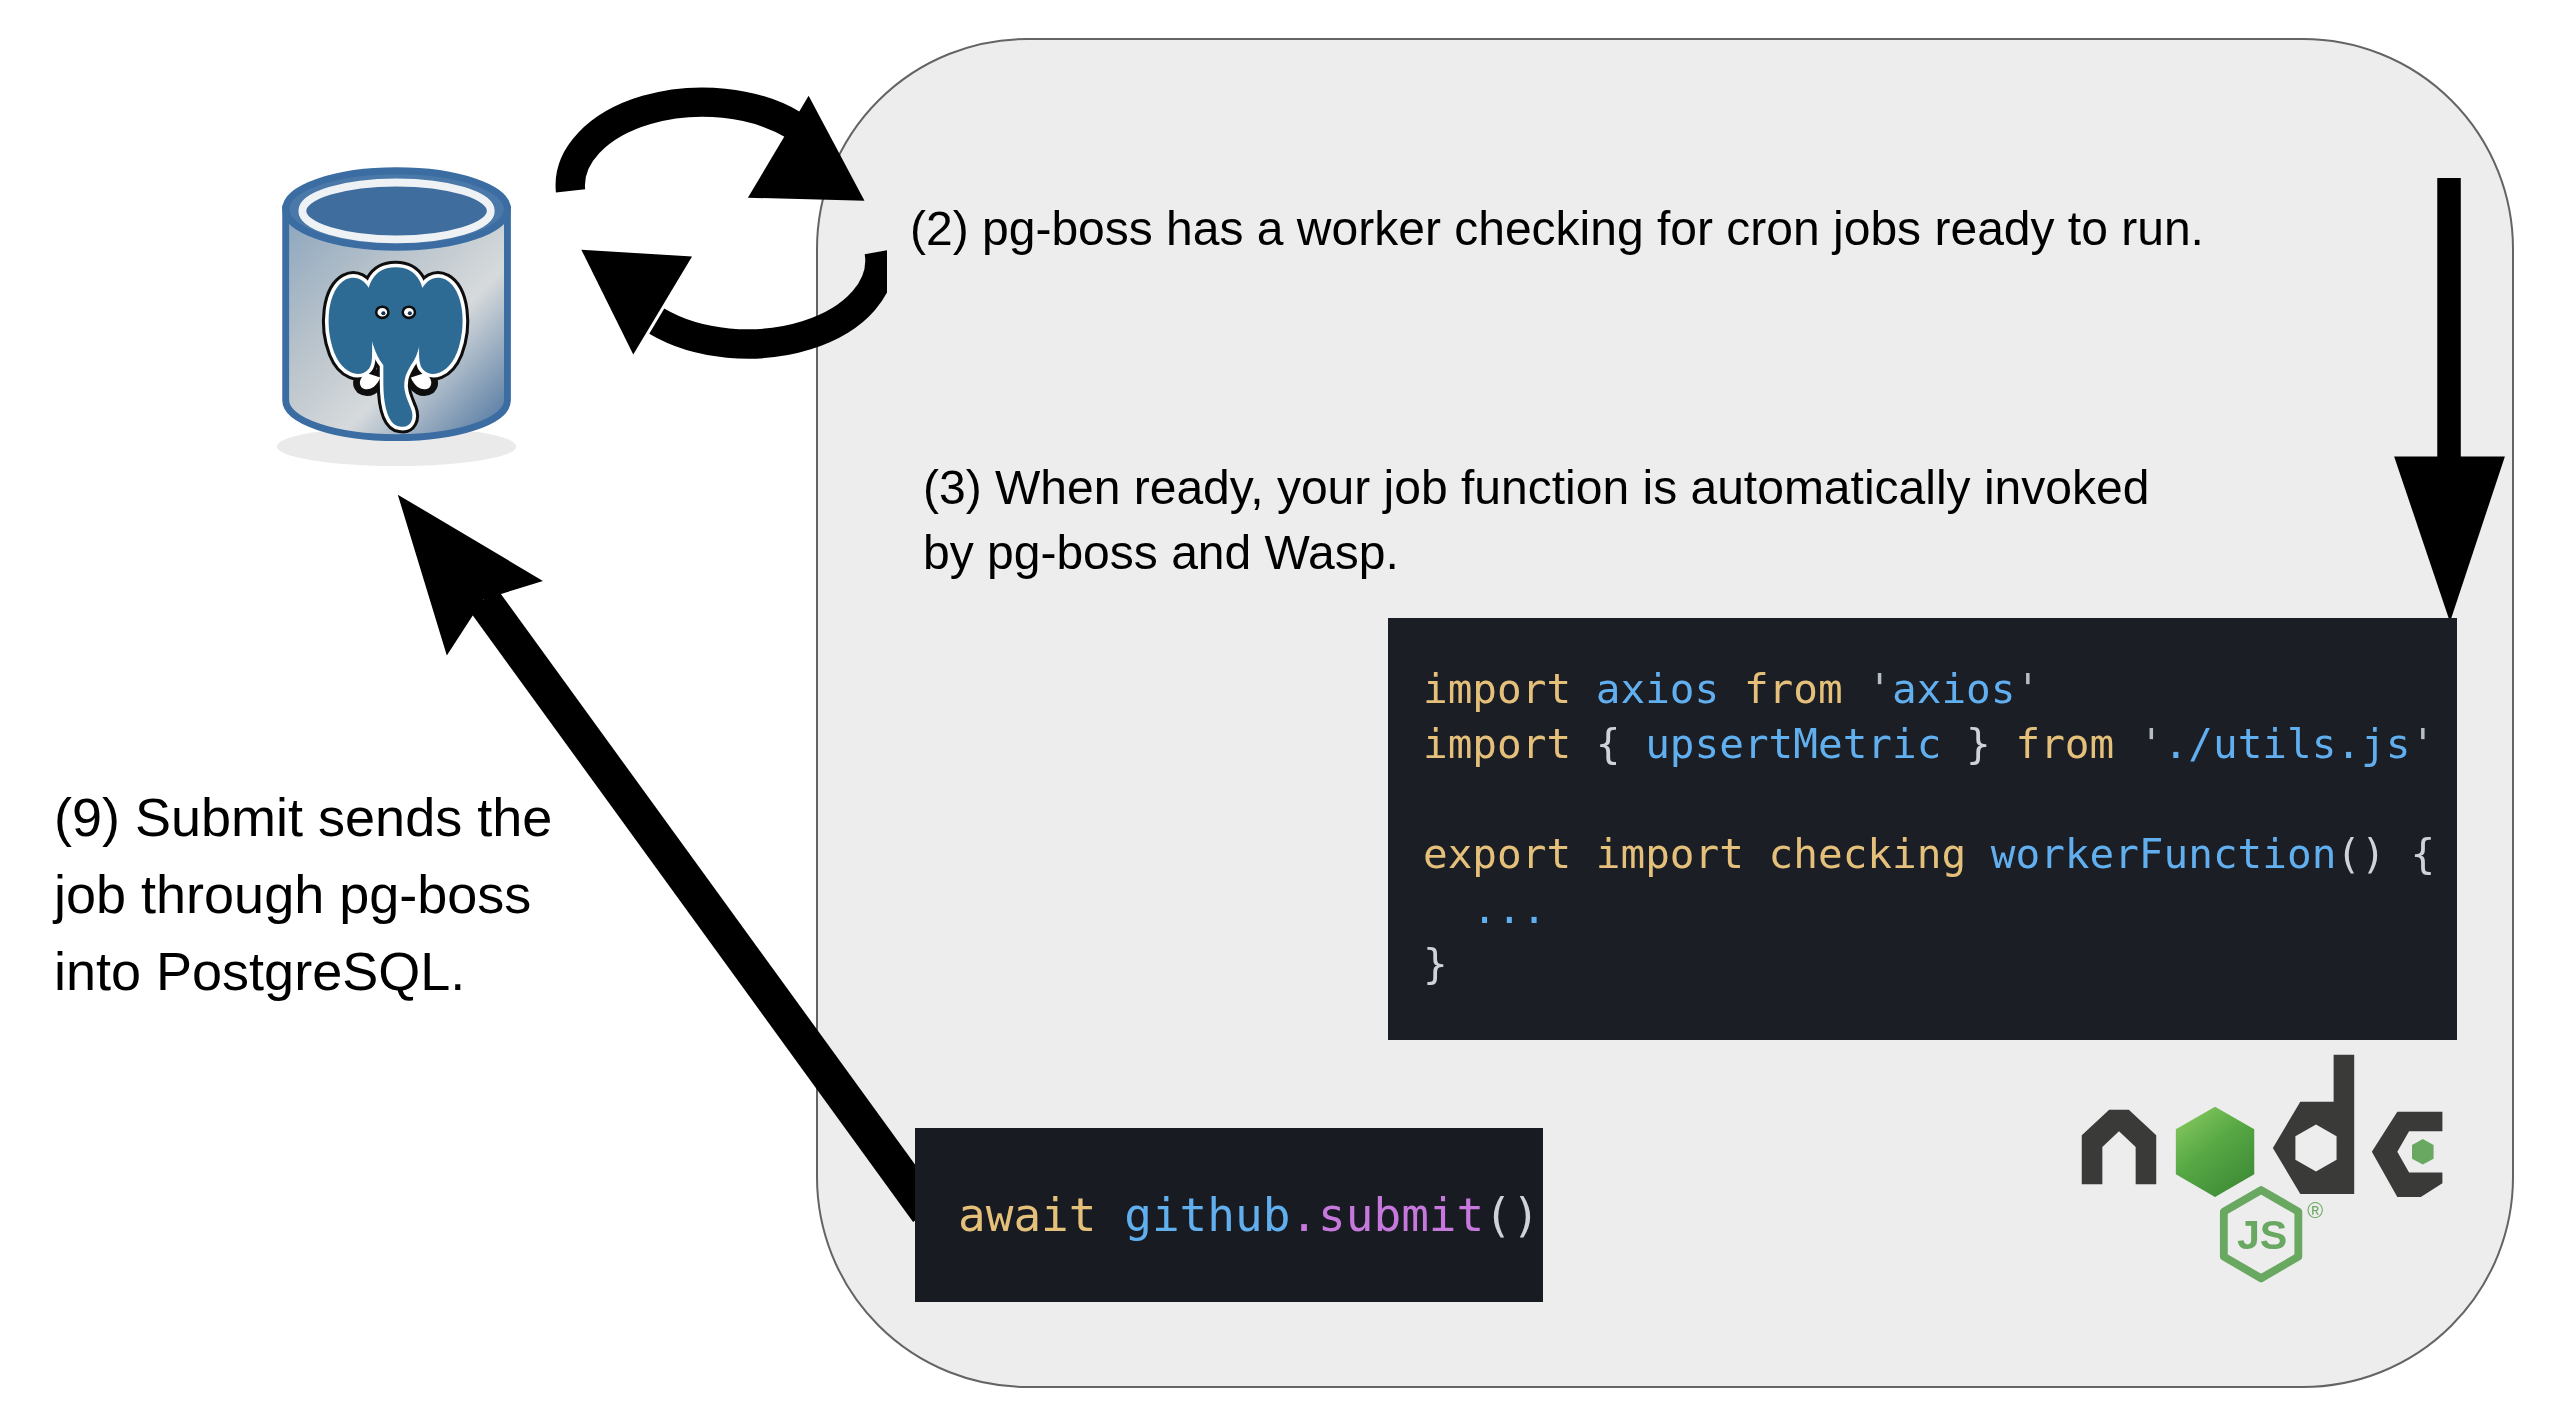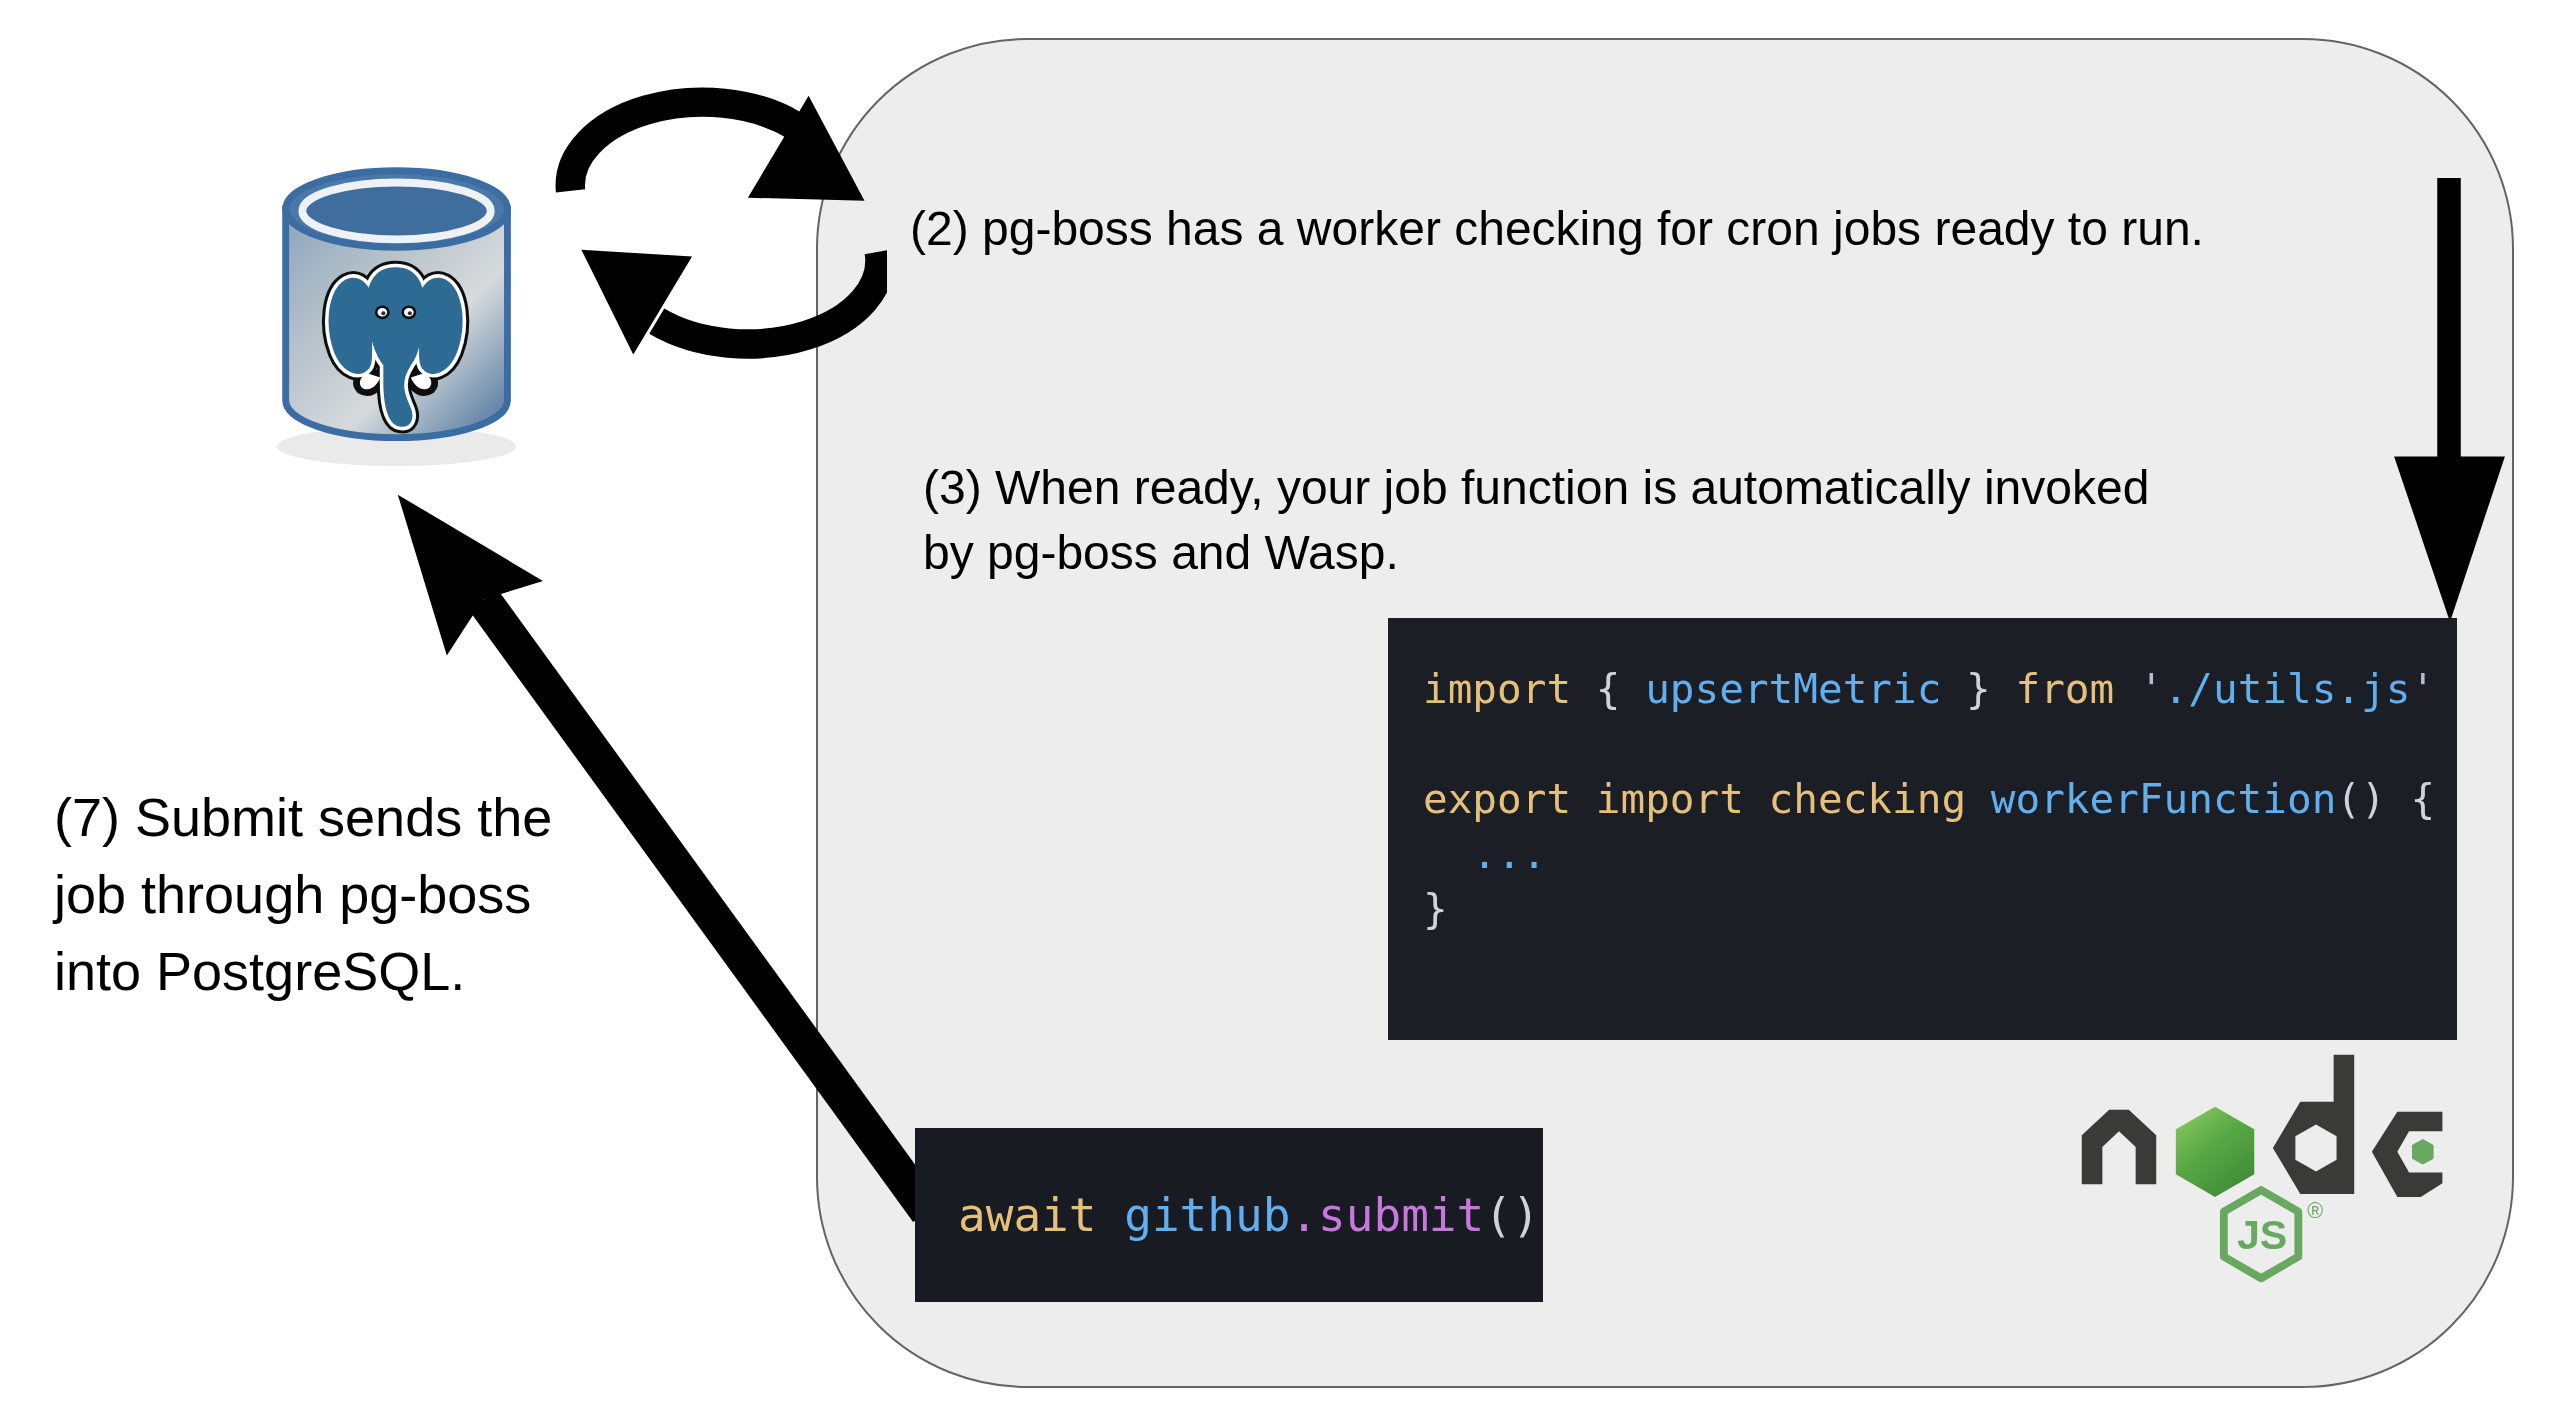--- a/index.html
+++ b/index.html
@@ -98,34 +98,35 @@
     <rect x="47" y="0" width="24" height="290" fill="#000"></rect>
     <polygon points="3,284 116,284 60,453" fill="#000"></polygon>
   </svg>
 
   <div class="abs step-text step3">
     <div>(3) When ready, your job function is automatically invoked</div>
     <div>by pg-boss and Wasp.</div>
   </div>
 
   <div class="abs code code-worker">
+      <div class="code-line"><span class="tk-y">import</span><span class="tk-w"> </span><span class="tk-b">axios</span><span class="tk-w"> </span><span class="tk-y">from</span><span class="tk-w"> </span><span class="tk-q">'</span><span class="tk-b">axios</span><span class="tk-q">'</span></div>
       <div class="code-line"><span class="tk-y">import</span><span class="tk-w"> { </span><span class="tk-b">upsertMetric</span><span class="tk-w"> } </span><span class="tk-y">from</span><span class="tk-w"> </span><span class="tk-q">'</span><span class="tk-b">./utils.js</span><span class="tk-q">'</span></div>
       <div class="code-line">&nbsp;</div>
       <div class="code-line"><span class="tk-y">export</span><span class="tk-w"> </span><span class="tk-y">import</span><span class="tk-w"> </span><span class="tk-y">checking</span><span class="tk-w"> </span><span class="tk-b">workerFunction</span><span class="tk-w">() {</span></div>
       <div class="code-line"><span class="tk-b">  ...</span></div>
       <div class="code-line"><span class="tk-w">}</span></div>
     </div>
 
   <svg class="abs" style="left:373px;top:476px;" width="589" height="765" viewBox="0 0 600 780">
     <line x1="112" y1="126" x2="565" y2="750" stroke="#000" stroke-width="36"></line>
     <polygon points="25,19 173,107 112,126 75,183" fill="#000"></polygon>
   </svg>
 
   <div class="abs step-text step1">
-    <div>(7) Submit sends the</div>
+    <div>(9) Submit sends the</div>
     <div>job through pg-boss</div>
     <div>into PostgreSQL.</div>
   </div>
 
   <div class="abs code code-submit">
       <div class="code-line"><span class="tk-y">await</span><span class="tk-w"> </span><span class="tk-b">github</span><span class="tk-p">.</span><span class="tk-p">submit</span><span class="tk-w">()</span></div>
     </div>
 
   <svg class="abs" style="left:2070px;top:1040px;" width="392" height="255" viewBox="0 0 400 260">
     <defs>

